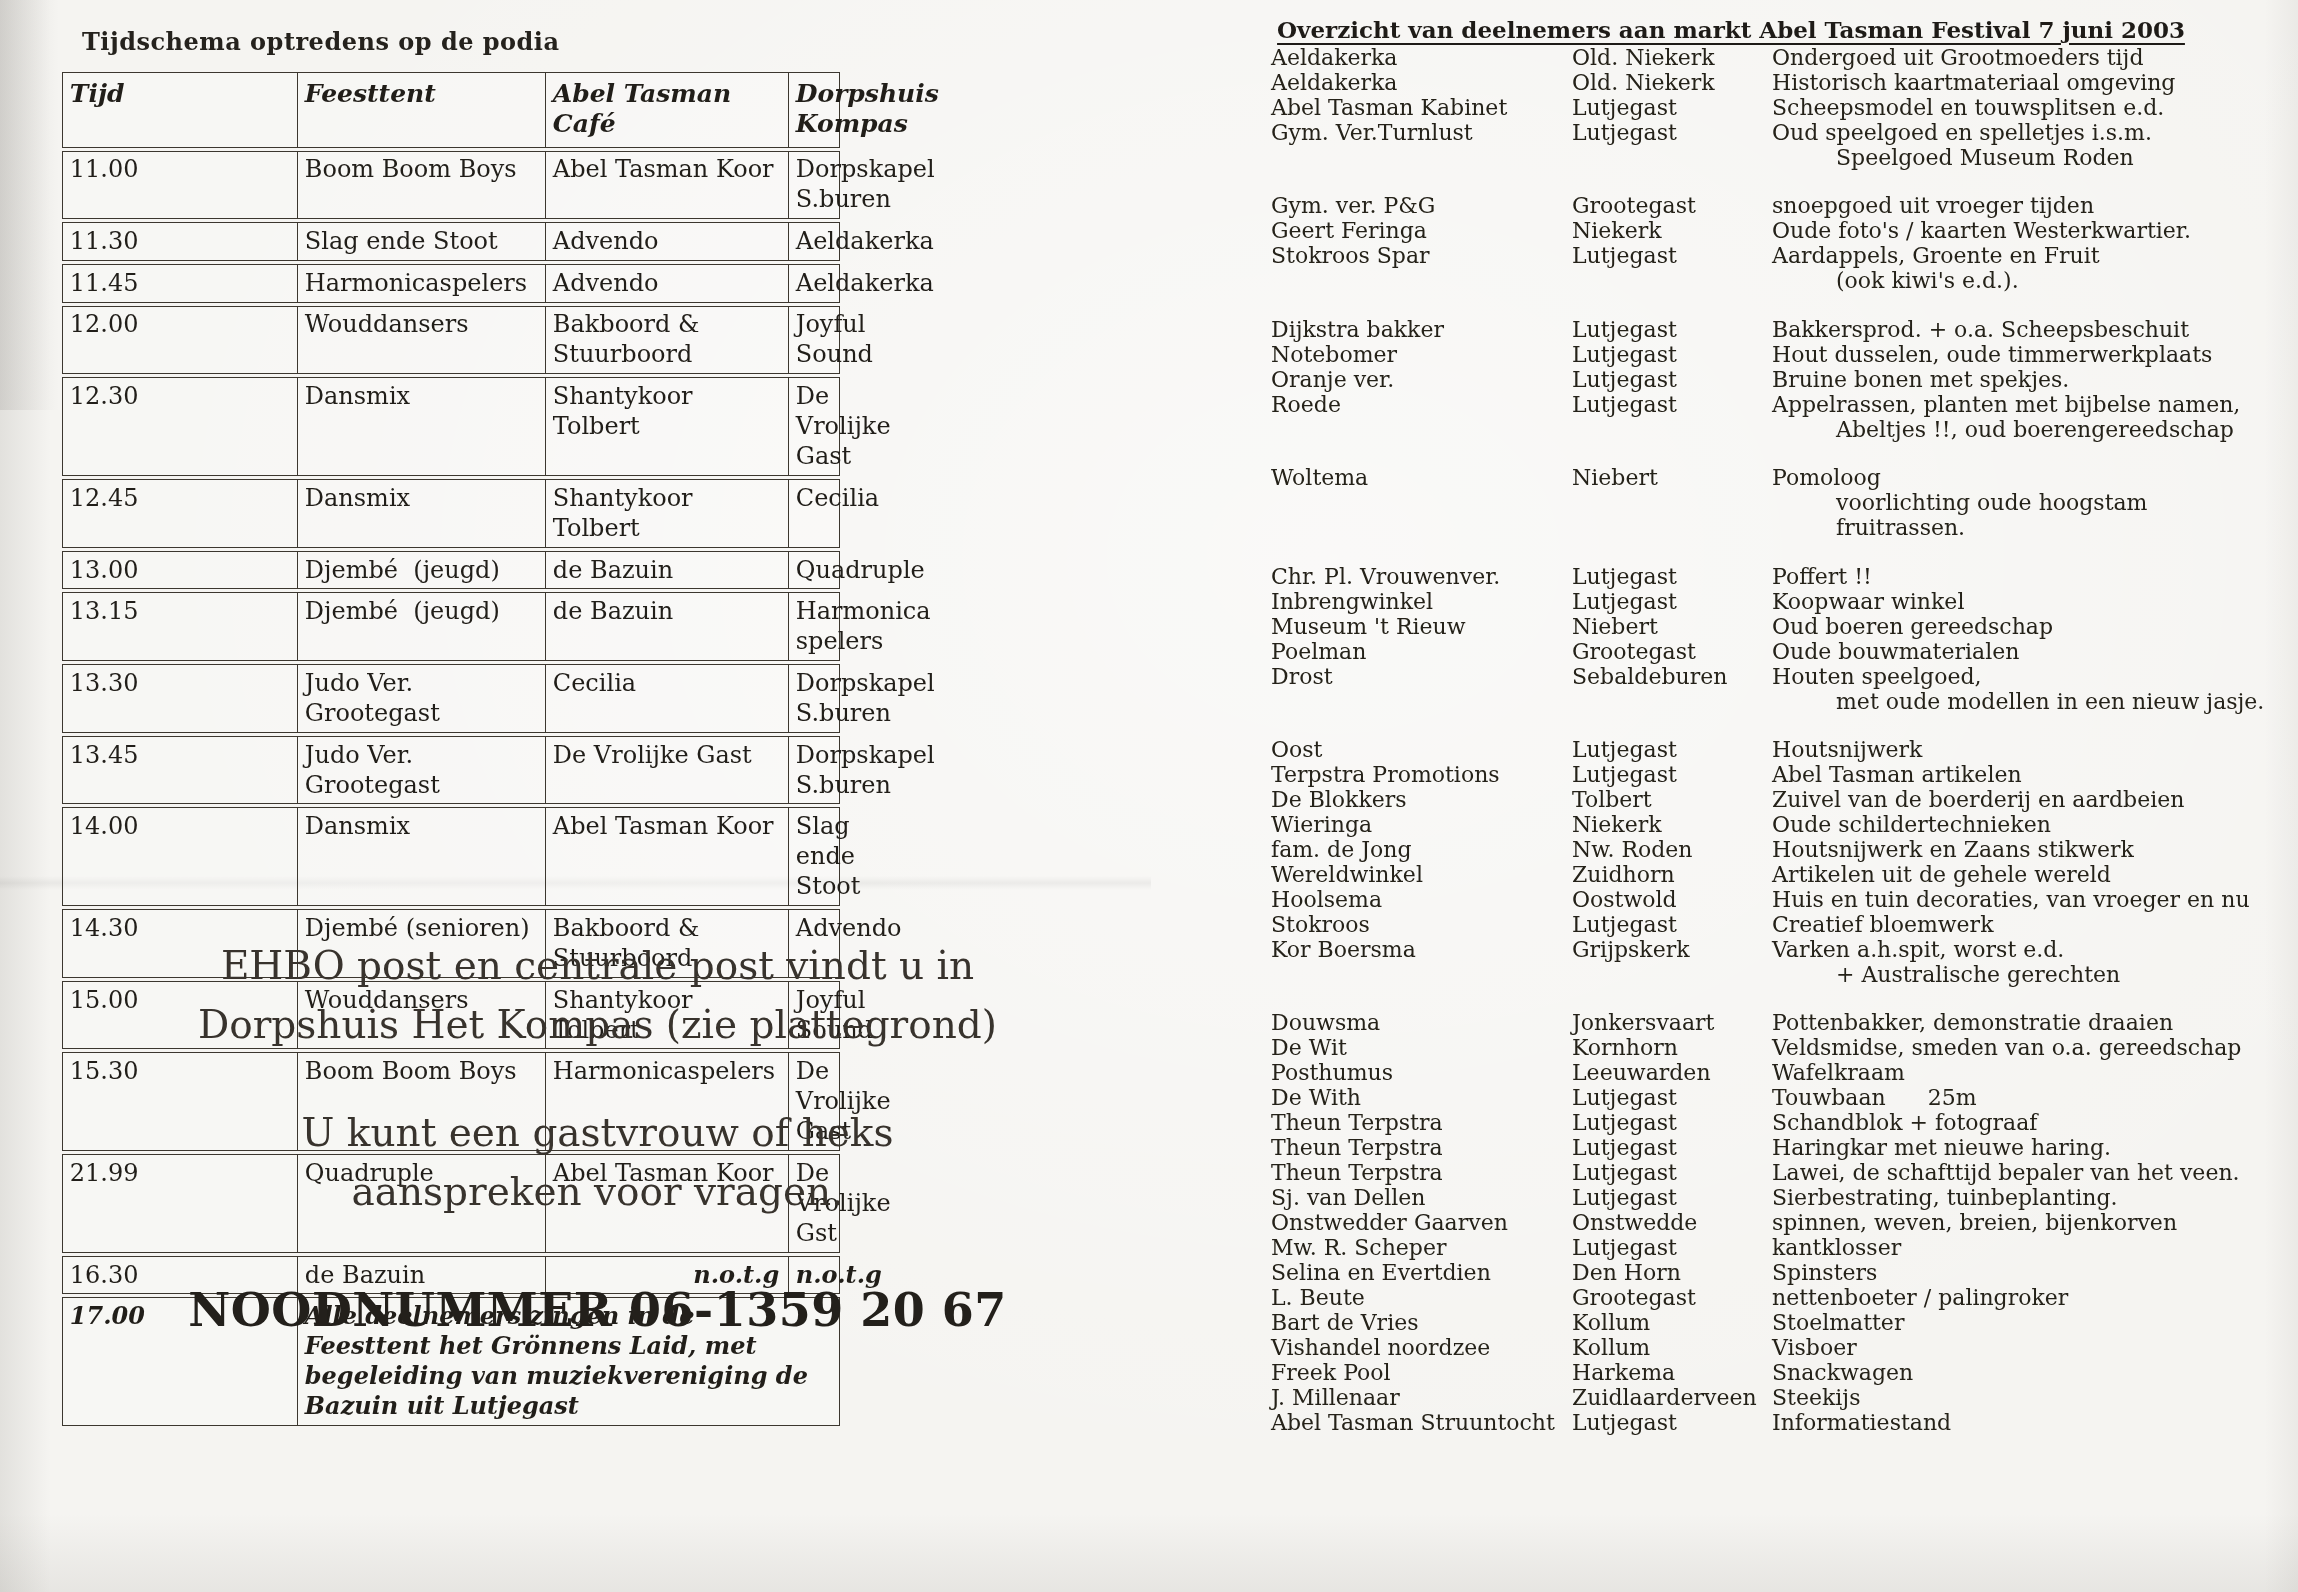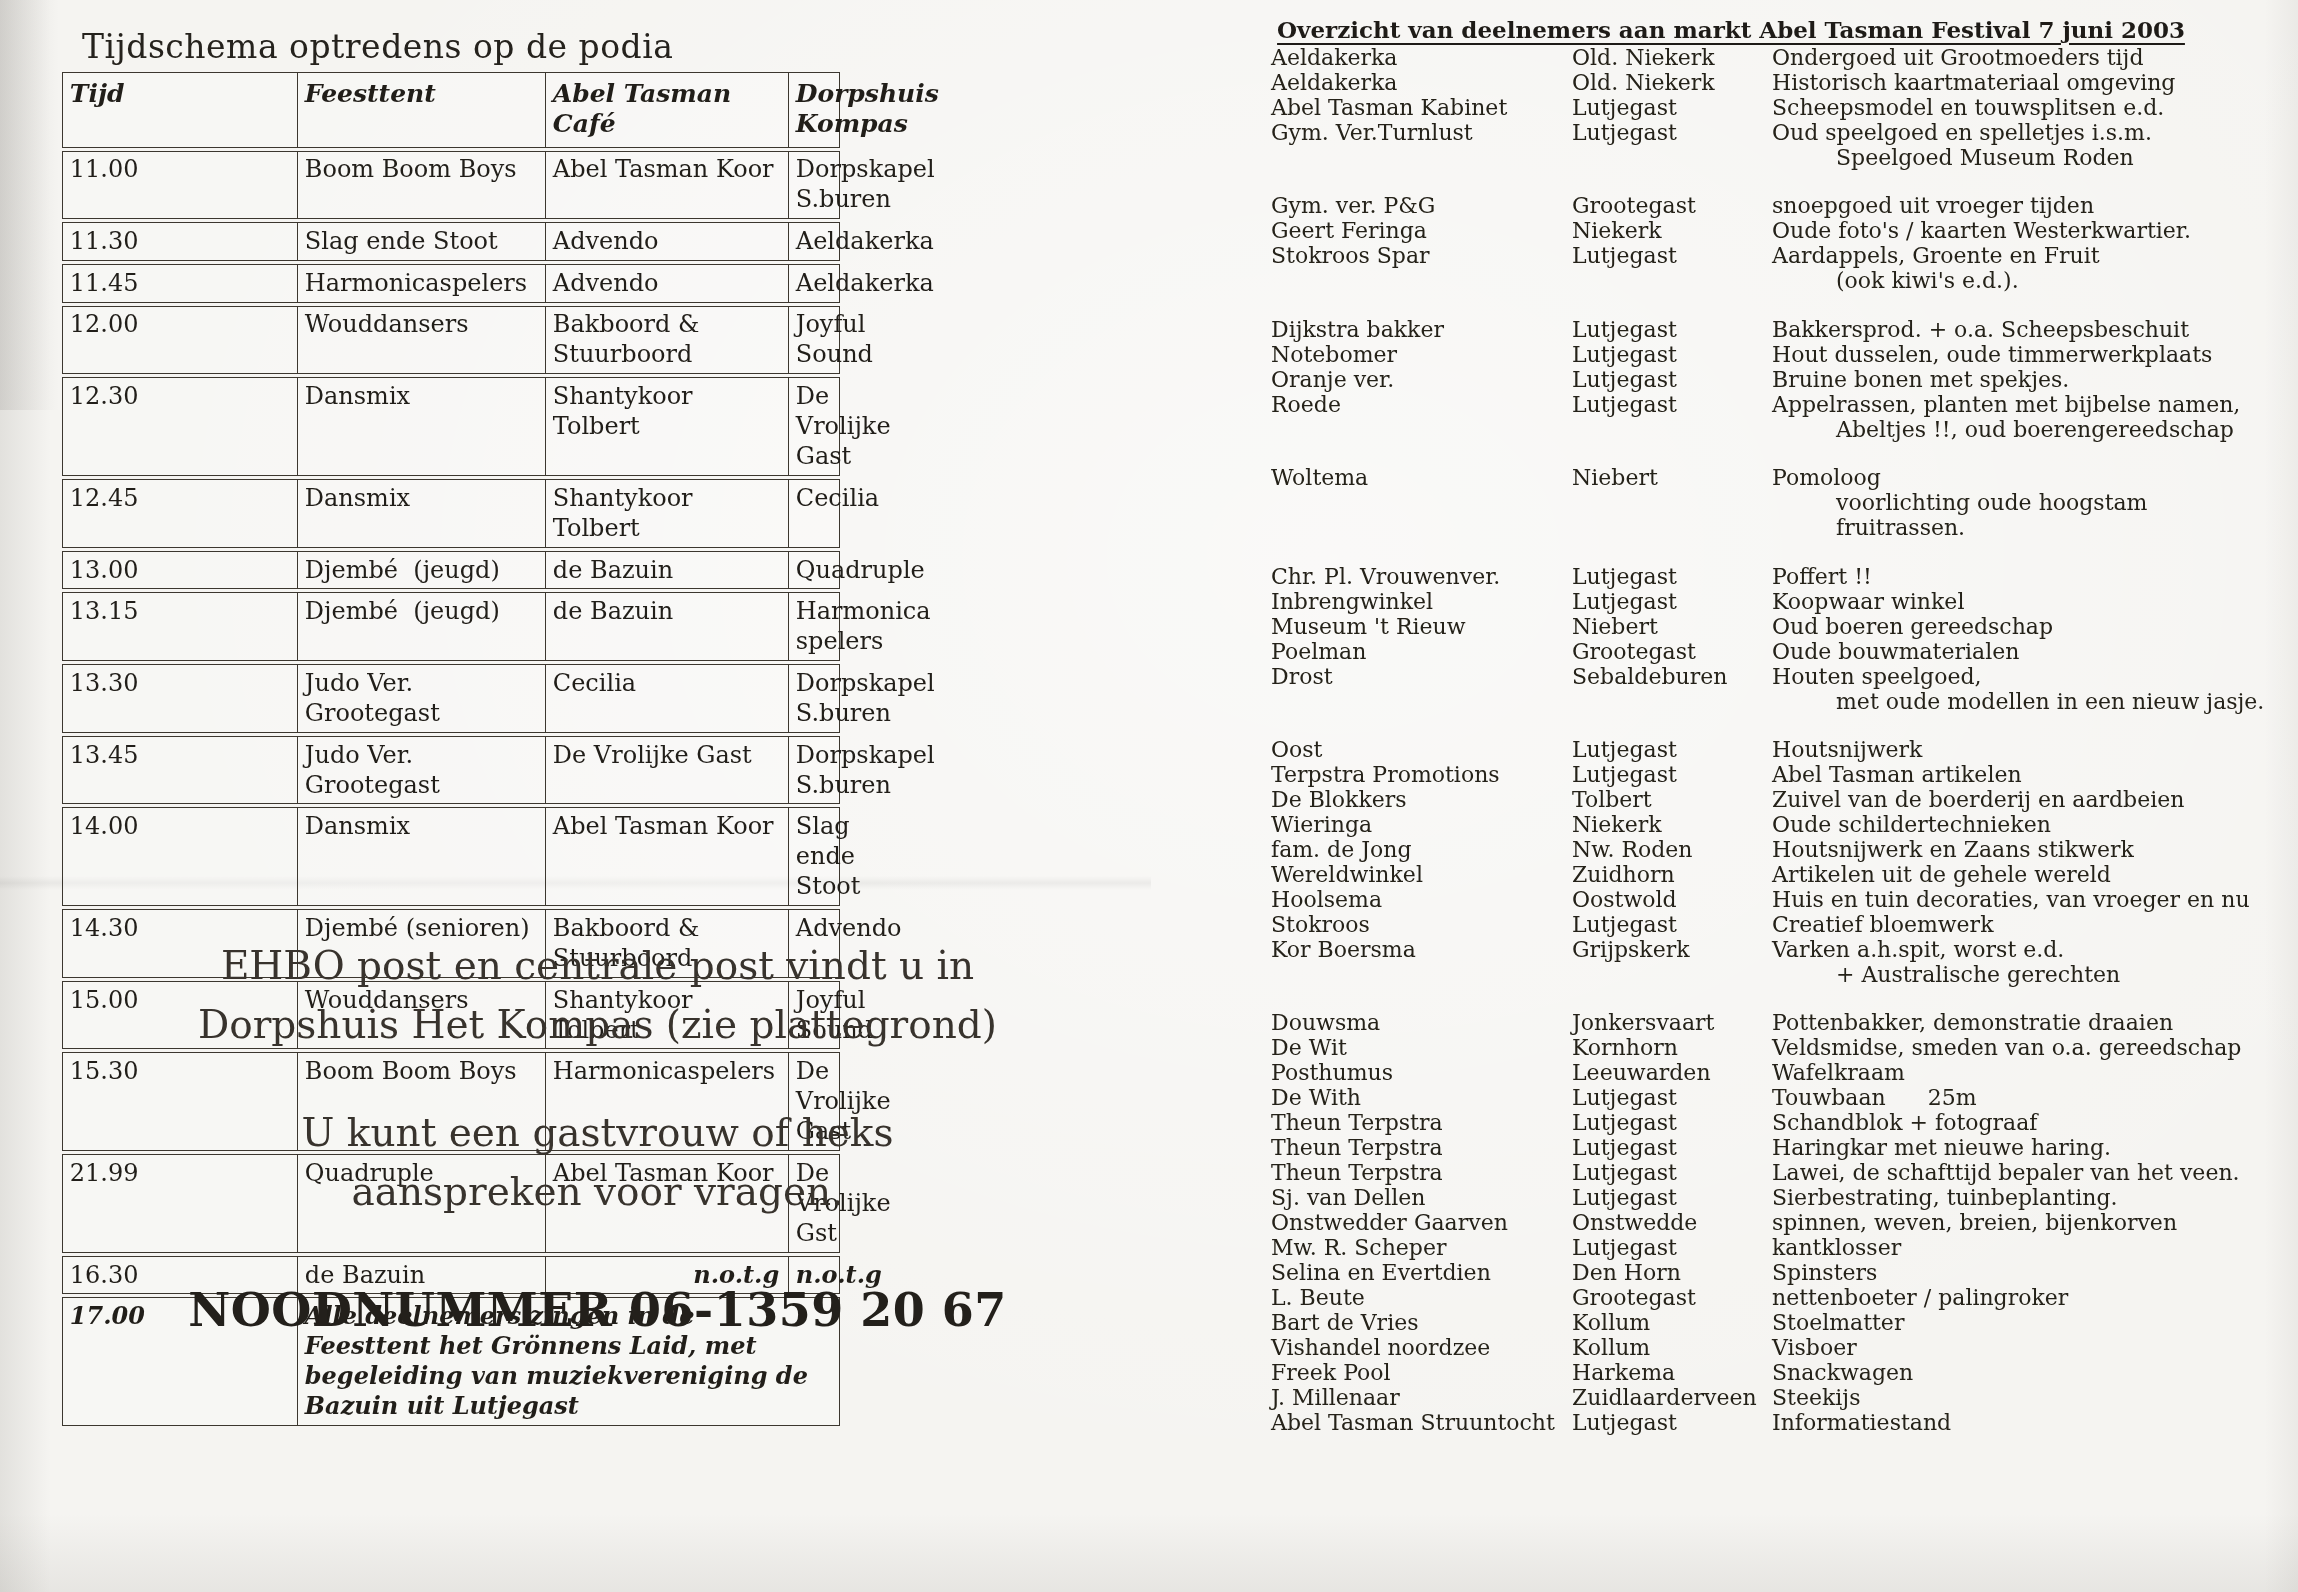--- a/index.html
+++ b/index.html
@@ -26,21 +26,21 @@
   }
   .corner-shade{
     position:absolute;left:0;top:0;width:59px;height:410px;
     background:linear-gradient(90deg, rgba(50,45,38,0.10), rgba(50,45,38,0));
     pointer-events:none;
   }
 
   
   .left-title{
     position:absolute;left:82px;top:27px;width:878px;
-    font-size:33px;font-weight:normal;letter-spacing:0.5px;color:#25221d;
+    font-size:24px;font-weight:bold;letter-spacing:0.5px;color:#25221d;
   }
   .schedule{
     position:absolute;left:62px;top:72px;width:778px;
   }
   .trow{
     display:grid;grid-template-columns:234px 248px 243px 1fr;
     border:1.5px solid #3c372f;
     margin-bottom:2.9px;
     background:rgba(255,255,255,0.25);
   }

